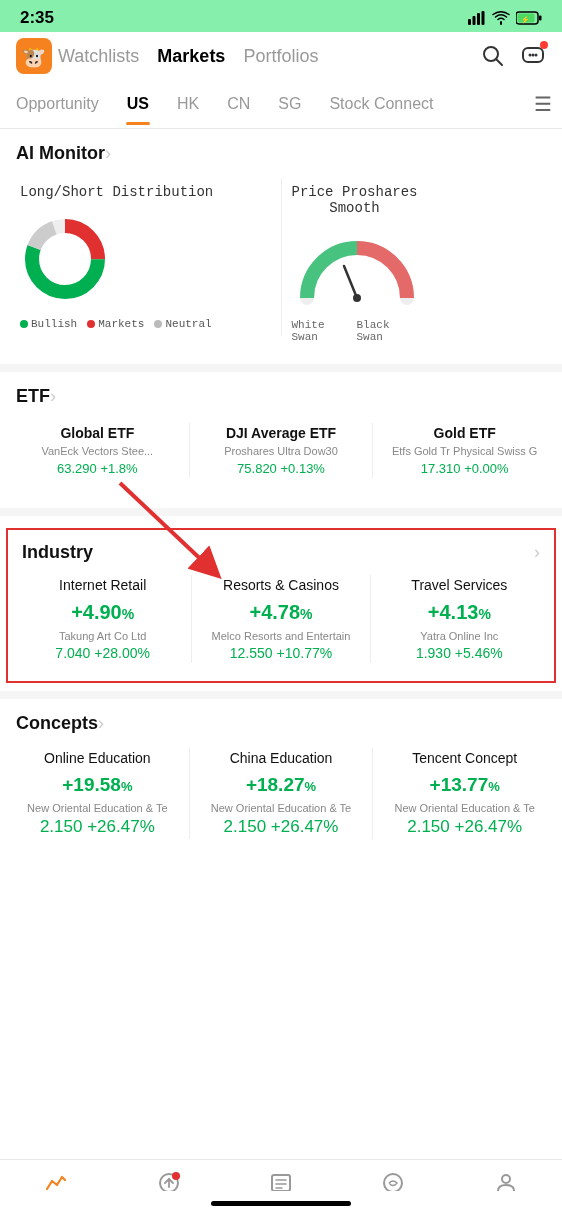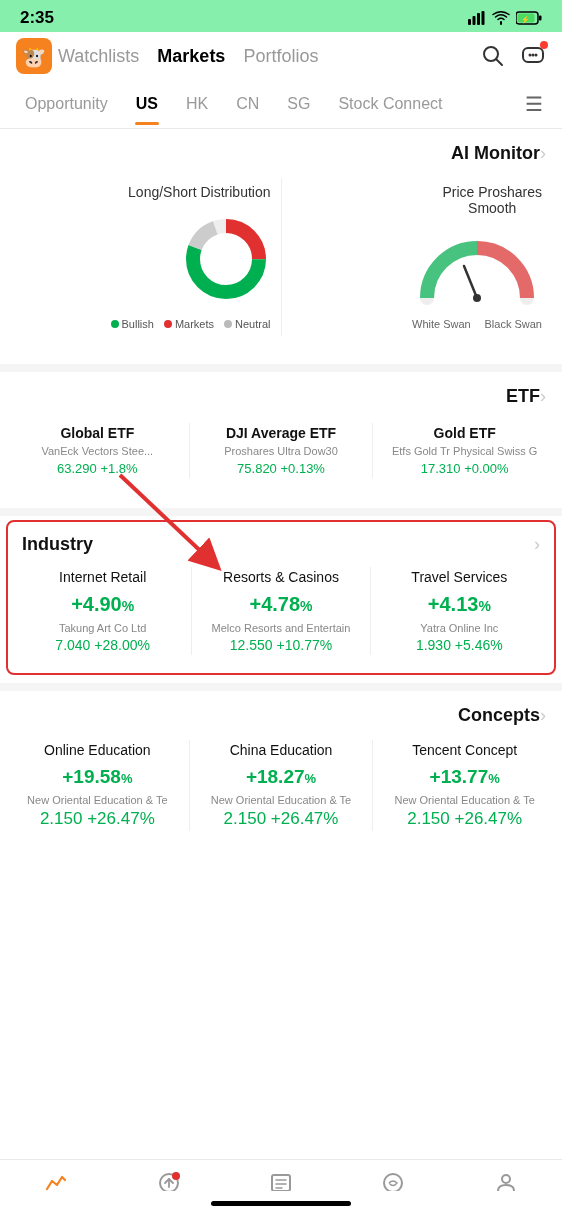--- a/index.html
+++ b/index.html
@@ -80,21 +80,21 @@
       width: 8px;
       height: 8px;
       background: #ff3b30;
       border-radius: 50%;
     }
 
     
     .tab-bar {
       display: flex;
       align-items: center;
-      padding: 0 11px;
+      padding: 0 2px;
       border-bottom: 1px solid #e8e8e8;
       background: #fff;
       gap: 0;
     }
     .tab-item {
       padding: 12px 14px;
       font-size: 16px;
       color: #999;
       position: relative;
       white-space: nowrap;
@@ -122,21 +122,21 @@
     }
 
     
     .section {
       background: #fff;
       margin-bottom: 8px;
     }
     .section-header {
       display: flex;
       align-items: center;
-      justify-content: flex-end;
+      justify-content: flex-start;
       padding: 14px 16px 10px;
     }
     .section-title {
       font-size: 18px;
       font-weight: 700;
       color: #111;
     }
     .chevron-right {
       color: #ccc;
       font-size: 18px;
@@ -145,22 +145,23 @@
     
     .ai-monitor-content {
       display: flex;
       padding: 0 10px 16px;
       gap: 0;
     }
     .ai-card {
       flex: 1;
       display: flex;
       flex-direction: column;
-      align-items: flex-end;
+      align-items: flex-start;
       padding: 10px;
+      font-family: Liberation Mono, monospace;
     }
     .ai-card-title {
       font-size: 14px;
       color: #333;
       margin-bottom: 14px;
       text-align: center;
     }
 
     
     .donut-container {
@@ -238,22 +239,22 @@
     .divider-v {
       width: 1px;
       background: #eee;
       margin: 6px 0;
       align-self: stretch;
     }
 
     
     .industry-section {
       border: 2.5px solid #e03030;
-      border-radius: 8px;
-      margin: 4px 6px 8px;
+      border-radius: 0;
+      margin: 12px 6px 8px;
       background: #fff;
       position: relative;
     }
     .industry-header {
       display: flex;
       align-items: center;
       justify-content: space-between;
       padding: 12px 14px 8px;
     }
     .industry-cards {

